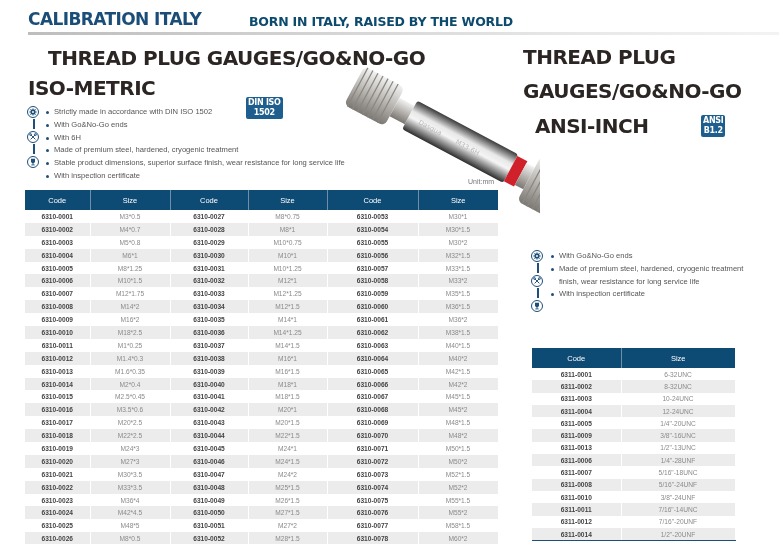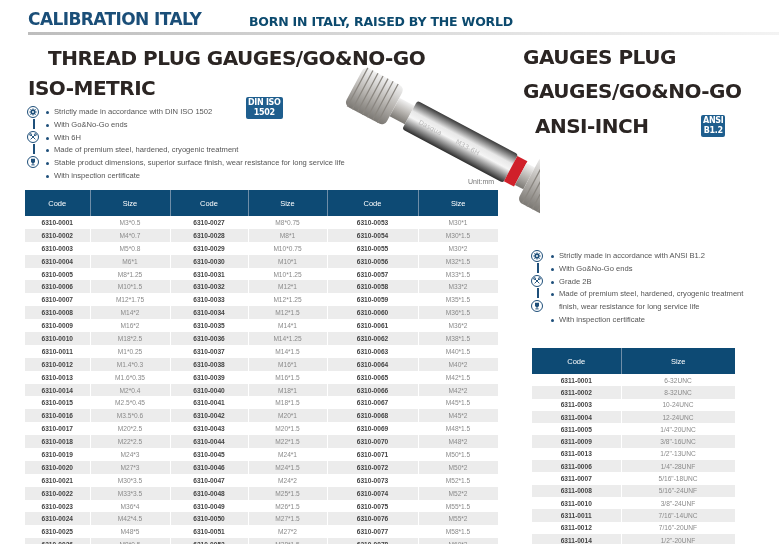--- a/index.html
+++ b/index.html
@@ -10,21 +10,21 @@
   .title{position:absolute;font-family:"DejaVu Sans",sans-serif;font-weight:bold;color:#2b2523;font-size:20px;letter-spacing:-0.5px;line-height:34px;}
   .badge{position:absolute;background:#1e5e8e;color:#fff;font-family:"DejaVu Sans",sans-serif;font-weight:bold;font-size:8px;line-height:10px;text-align:center;border-radius:2px;padding:1px 2px;letter-spacing:-0.3px;}
   .features{position:absolute;}
   .features ul{list-style:none;margin:0;padding:0;}
   .features li{position:relative;font-size:7.6px;color:#555;padding-left:9px;line-height:12.8px;white-space:nowrap;}
   .features li::before{content:"";position:absolute;left:1px;top:5px;width:3px;height:3px;border-radius:50%;background:#1e4f7a;}
   .icon-col{position:absolute;width:14px;}
   .ficon{width:12px;height:12px;border:1.3px solid #1e4f7a;border-radius:50%;display:flex;align-items:center;justify-content:center;box-sizing:border-box;background:#fff;}
   .vline{width:1.3px;height:10px;background:#1e4f7a;margin:1px auto 2px auto;}
   table{border-collapse:collapse;position:absolute;table-layout:fixed;}
-  th{background:#0d4a74;color:#fff;font-weight:normal;font-size:7.5px;height:26px;padding:0;text-align:center;border-right:1px solid #6f8ea8;}
+  th{background:#0d4a74;color:#fff;font-weight:normal;font-size:7.5px;height:20px;padding:0;text-align:center;border-right:1px solid #6f8ea8;}
   th:last-child{border-right:none;}
   td{font-size:6.6px;height:12.9px;padding:0;text-align:center;border-right:1px solid #fff;}
   td.code{color:#444;font-weight:bold;}
   td.size{color:#8a8a8a;}
   tr:nth-child(even) td{background:#ececec;}
   tbody tr:last-child td{border-bottom:1.5px solid #1e4f7a;}
   .unit{position:absolute;left:468px;top:178px;font-size:7px;color:#777;}
   
   .gauge{position:absolute;left:330px;top:40px;width:200px;height:210px;}
 </style>
@@ -360,21 +360,21 @@
         <td class="code">6310-0026</td>
         <td class="size">M8*0.5</td>
         <td class="code">6310-0052</td>
         <td class="size">M28*1.5</td>
         <td class="code">6310-0078</td>
         <td class="size">M60*2</td>
       </tr>
     </tbody>
 </table>
 
-<div class="title" style="left:523px;top:40px;">GAUGES PLUG</div>
+<div class="title" style="left:523px;top:40px;">THREAD PLUG</div>
 <div class="title" style="left:523px;top:74px;">GAUGES/GO&amp;NO-GO</div>
 <div class="title" style="left:523px;top:109px;margin-left:12px;">ANSI-INCH</div>
 <div class="badge" style="left:701px;top:115px;">
   <div>ANSI</div>
   <div>B1.2</div>
 </div>
 
 <div class="icon-col" style="left:531px;top:250px;">
   <div class="ficon">
     <svg width="8" height="8" viewBox="0 0 10 10">
@@ -404,23 +404,21 @@
     <svg width="8" height="8" viewBox="0 0 10 10">
         <path d="M2.5 1h5v3a2.5 2.5 0 0 1-5 0z" fill="#1e4f7a"></path>
         <rect x="4.4" y="6" width="1.2" height="2" fill="#1e4f7a"></rect>
         <rect x="3" y="8" width="4" height="1.2" fill="#1e4f7a"></rect>
       </svg>
   </div>
 </div>
 
 <div class="features" style="left:550px;top:250px;">
   <ul>
-    <li>Strictly made in accordance with ANSI B1.2</li>
     <li>With Go&amp;No-Go ends</li>
-    <li>Grade 2B</li>
     <li>Made of premium steel, hardened, cryogenic treatment</li>
     <li class="cont" style="padding-left:9px">finish, wear resistance for long service life</li>
     <li>With inspection certificate</li>
   </ul>
 </div>
 
 <table style="left:532px;top:348px;width:203px;">
   <colgroup>
       <col style="width:89px">
       <col style="width:114px">

